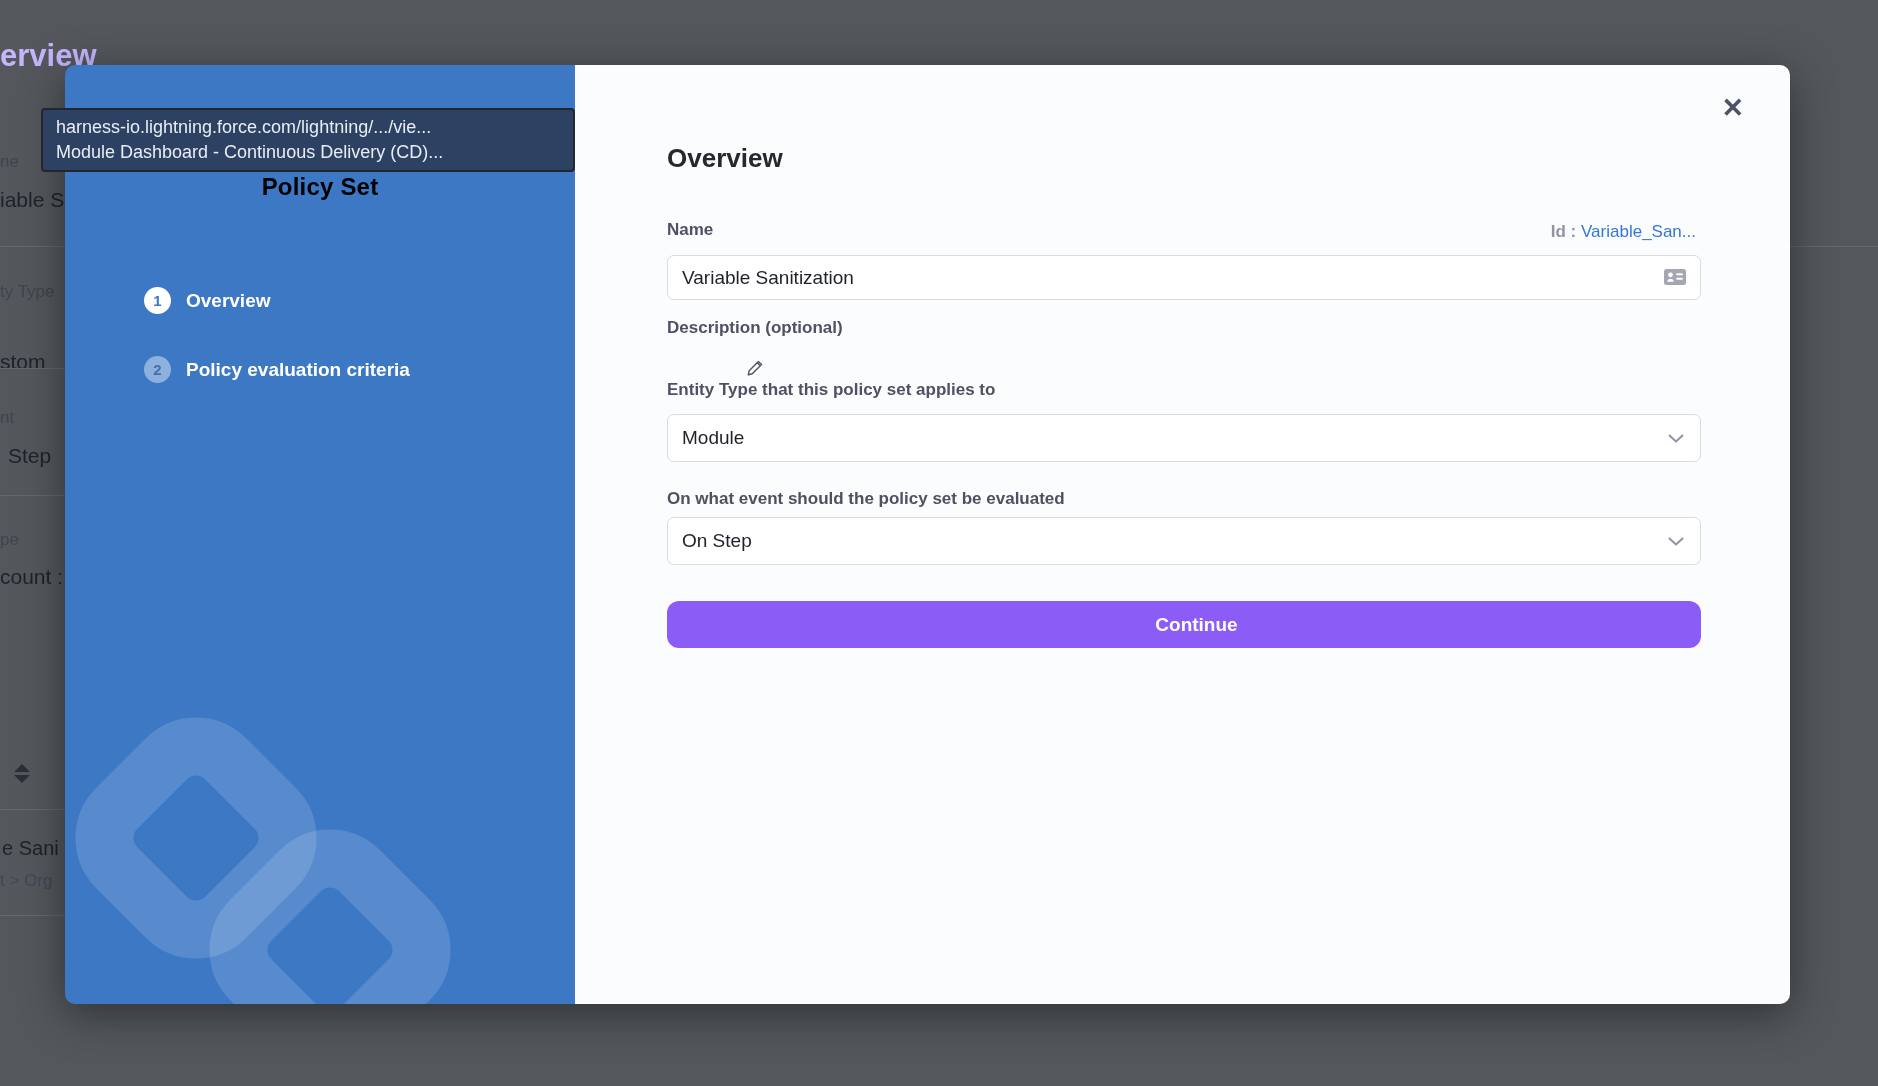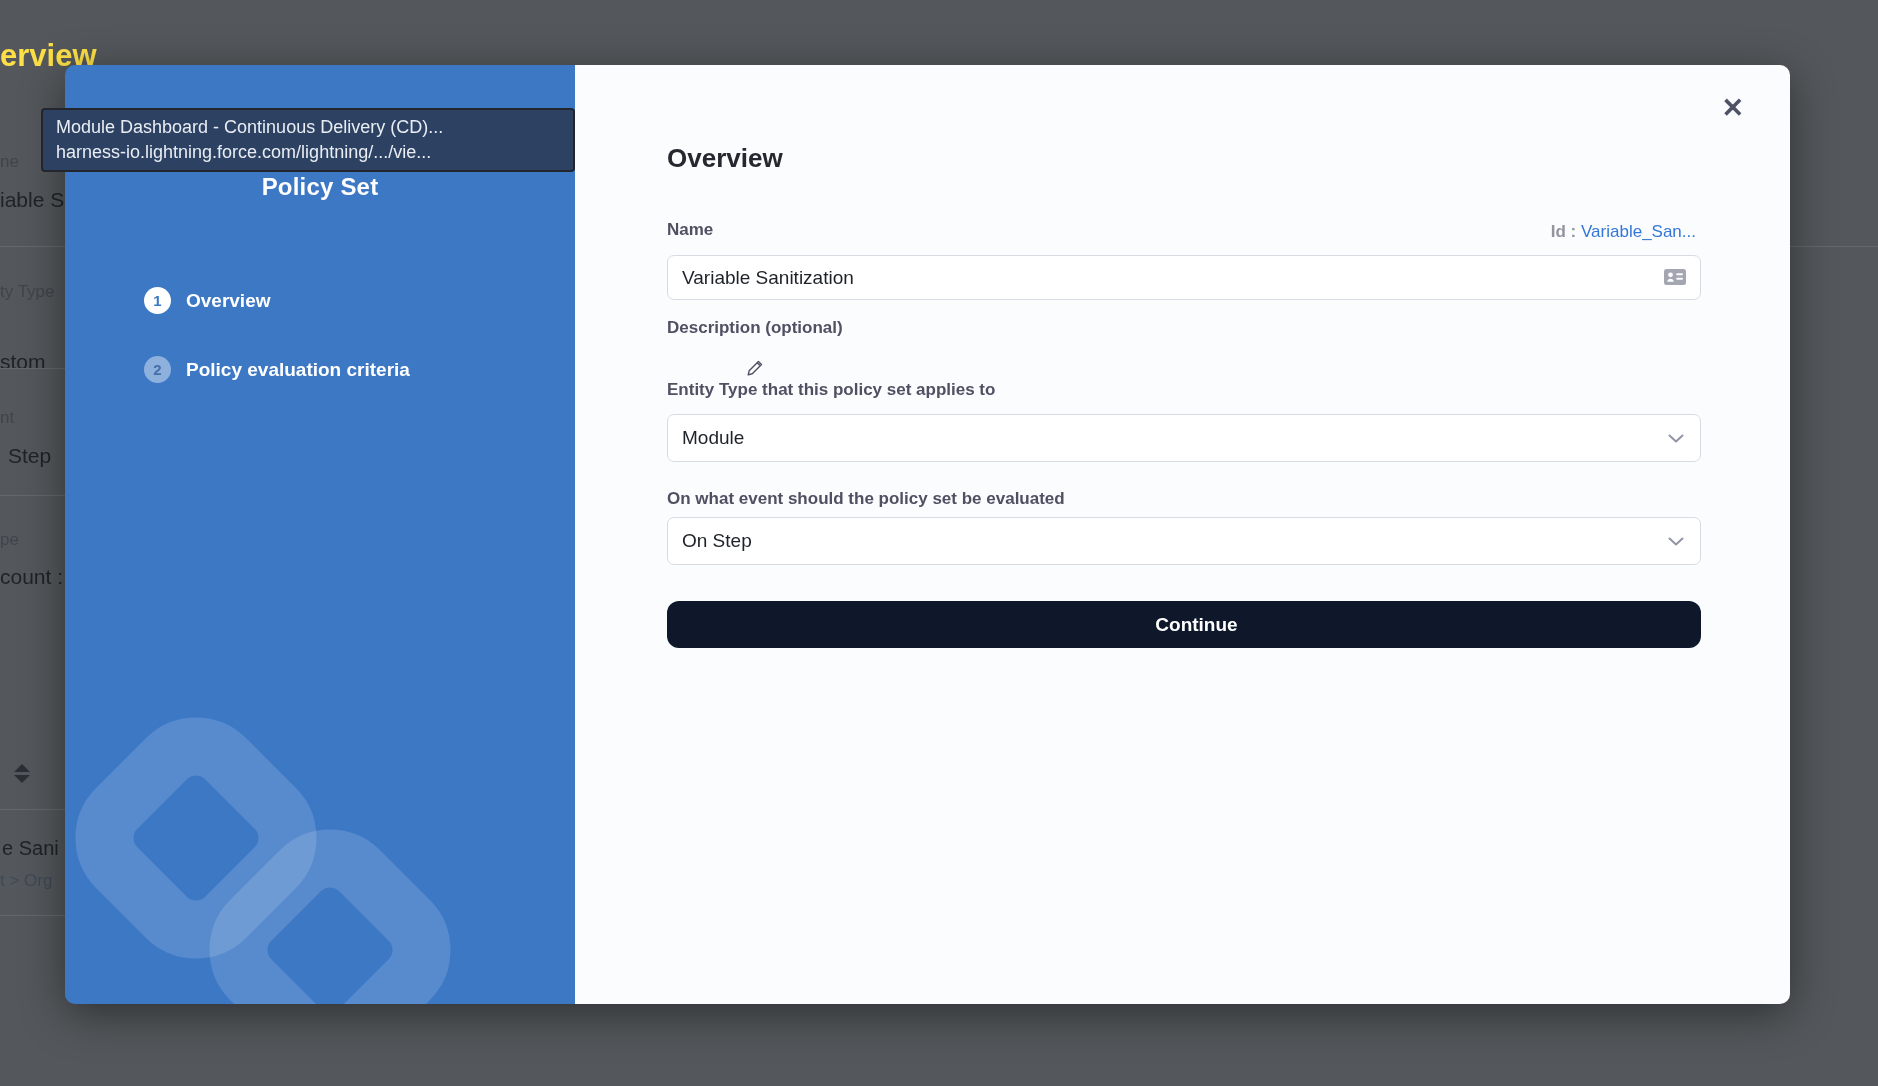--- a/index.html
+++ b/index.html
@@ -4,21 +4,21 @@
 <style>
   html,body{margin:0;padding:0;}
   .page{
     position:relative;width:1878px;height:1086px;overflow:hidden;
     background:#54585c;
     font-family:"Liberation Sans",sans-serif;
     -webkit-font-smoothing:antialiased;
   }
   
   .bg-frag{position:absolute;white-space:nowrap;}
-  .bg-title{left:0;top:38px;font-size:31px;font-weight:bold;color:#fde047;}
+  .bg-title{left:0;top:38px;font-size:31px;font-weight:bold;color:#c4b5fd;}
   .bg-label{font-size:17px;color:#40454c;}
   .bg-value{font-size:21px;color:#1e2329;}
   .bg-crumb{font-size:17px;color:#3e4956;}
   .hline{position:absolute;height:1px;background:#65696d;}
   .hline.left{left:0;width:65px;}
   .hline.right{left:1790px;width:88px;}
   .sort-icon{position:absolute;left:14px;top:764px;display:flex;flex-direction:column;gap:3px;}
   .sort-icon .tri-up{width:0;height:0;border-left:8px solid transparent;border-right:8px solid transparent;border-bottom:8px solid #2b3036;}
   .sort-icon .tri-down{width:0;height:0;border-left:8px solid transparent;border-right:8px solid transparent;border-top:8px solid #2b3036;}
 
@@ -26,21 +26,21 @@
   .modal{
     position:absolute;left:65px;top:65px;width:1725px;height:939px;
     border-radius:10px;box-shadow:0 10px 45px rgba(0,0,0,0.45);
   }
   .wizard-sidebar{
     position:absolute;left:0;top:0;width:510px;height:939px;
     background:#3d78c5;border-radius:10px 0 0 10px;overflow:hidden;
   }
   .wizard-title{
     position:absolute;left:0;top:108px;width:100%;text-align:center;
-    color:#ffffff;font-size:24px;font-weight:bold;letter-spacing:.2px;
+    color:#000000;font-size:24px;font-weight:bold;letter-spacing:.2px;
   }
   .step-row{position:absolute;left:79px;display:flex;align-items:center;gap:15px;cursor:pointer;}
   .step-row.s1{top:222px;}
   .step-row.s2{top:291px;}
   .step-circle{
     width:27px;height:27px;border-radius:50%;display:flex;align-items:center;justify-content:center;
     font-size:15px;font-weight:bold;flex:0 0 27px;
   }
   .s1 .step-circle{background:#ffffff;color:#3d78c5;}
   .s2 .step-circle{background:rgba(255,255,255,0.42);color:#456fa8;}
@@ -83,21 +83,21 @@
     background:#ffffff;border:1px solid #d9dbe3;border-radius:7px;
     display:flex;align-items:center;justify-content:space-between;
     padding:0 16px 0 14px;cursor:pointer;
   }
   .select-entity{top:349px;}
   .select-event{top:452px;}
   .select-value{font-size:19px;color:#1e2228;}
 
   .continue-btn{
     position:absolute;left:92px;top:536px;width:1034px;height:47px;
-    background:#0f172a;border:none;border-radius:12px;cursor:pointer;
+    background:#8b5cf6;border:none;border-radius:12px;cursor:pointer;
     color:#ffffff;font-size:19px;font-weight:600;font-family:"Liberation Sans",sans-serif;
     display:flex;align-items:center;justify-content:center;padding-left:31px;
   }
 
   
   .url-tooltip{
     position:absolute;left:41px;top:108px;width:534px;height:64px;box-sizing:border-box;
     background:#2d4263;border:2px solid #23262c;border-radius:4px;
     padding:5px 13px;z-index:30;
   }
@@ -207,17 +207,17 @@
               <path d="M1.5 1.5 8 7.5 14.5 1.5" fill="none" stroke="#9094a4" stroke-width="2" stroke-linecap="round" stroke-linejoin="round"></path>
             </svg>
         </span>
       </div>
 
       <button class="continue-btn">Continue</button>
     </div>
   </div>
 
   <div class="url-tooltip">
+    <div class="line">harness-io.lightning.force.com/lightning/.../vie...</div>
     <div class="line">Module Dashboard - Continuous Delivery (CD)...</div>
-    <div class="line">harness-io.lightning.force.com/lightning/.../vie...</div>
   </div>
 
 </div>
 
 </body></html>

